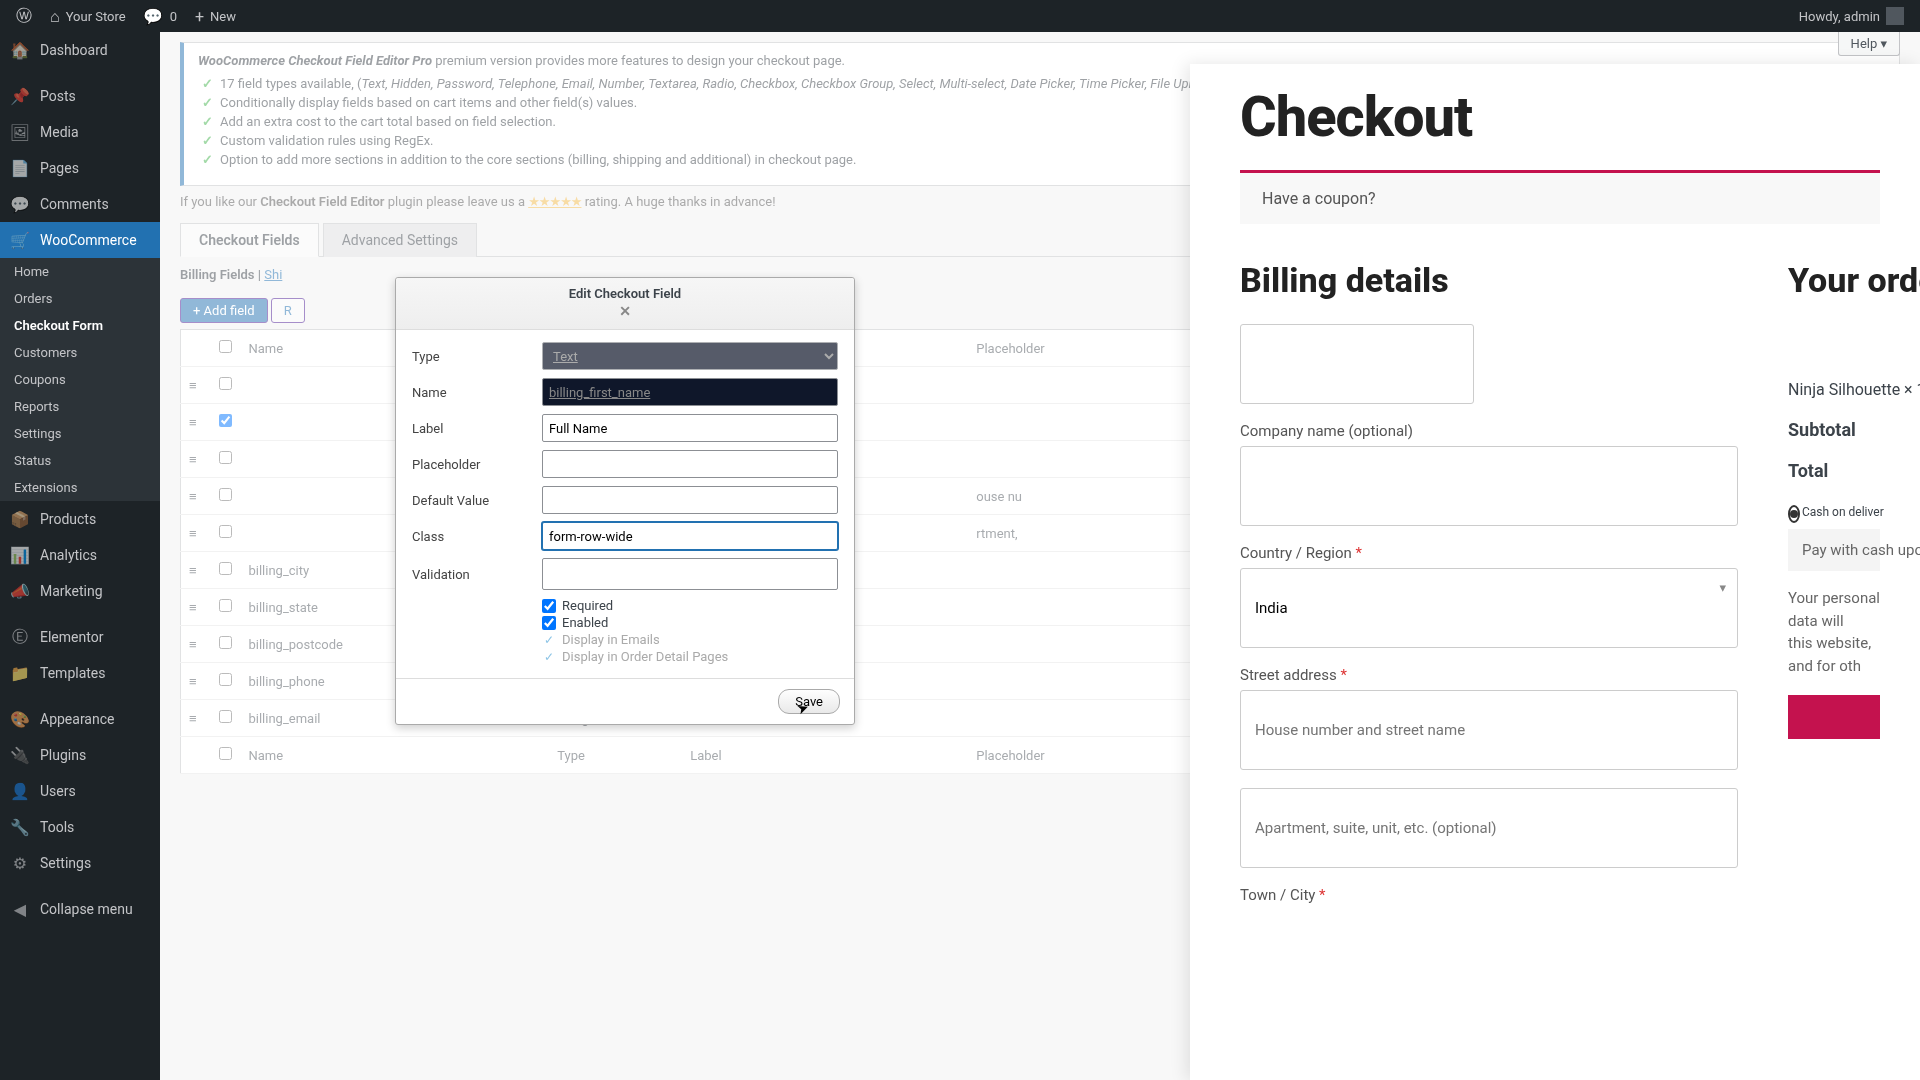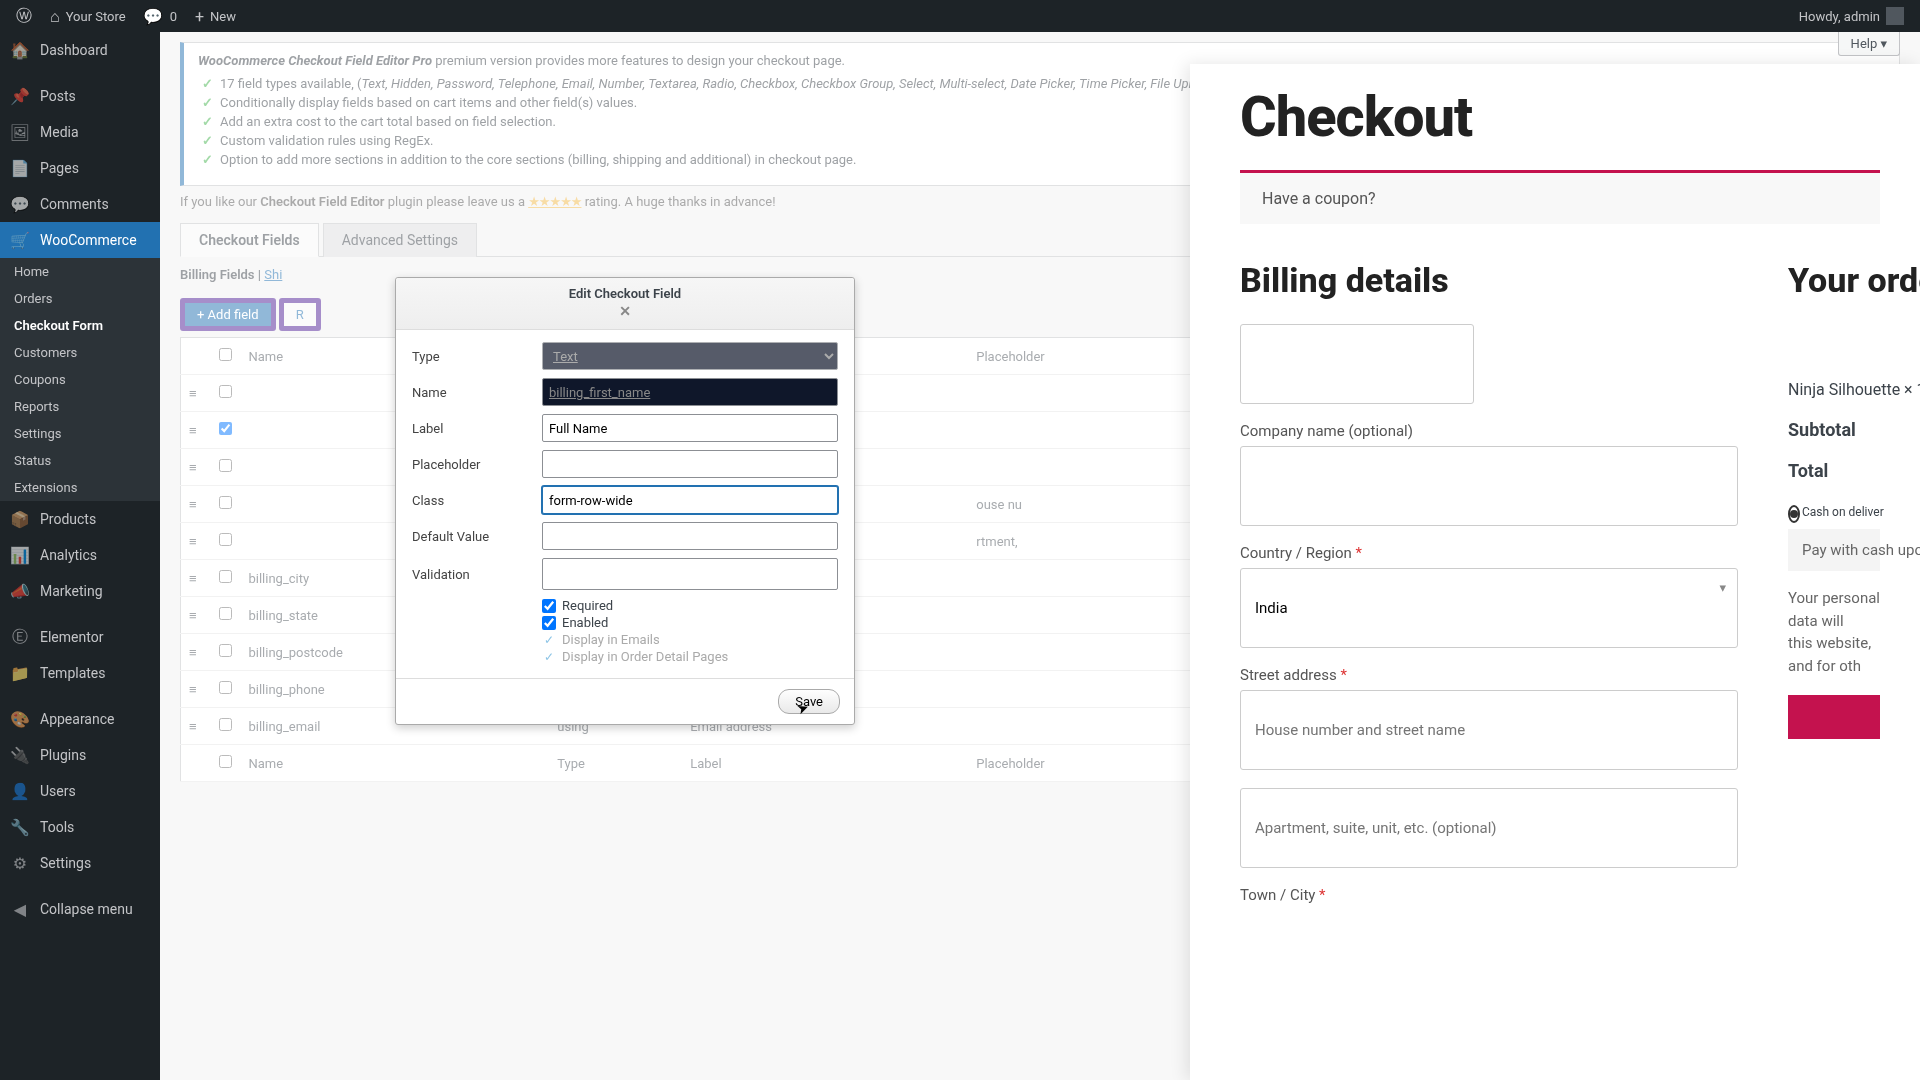--- a/index.html
+++ b/index.html
@@ -41,21 +41,21 @@
 .tab { padding: 8px 18px; background: #dcdcde; border: 1px solid #c3c4c7; border-bottom: none; margin-right: 4px; margin-bottom: -1px; cursor: pointer; font-size: 14px; }
 .tab.active { background: #f6f7f7; border-bottom: 1px solid #f6f7f7; font-weight: 600; }
 
 
 .section-links { padding: 10px 0; font-size: 13px; }
 .section-links span { font-weight: 600; }
 .section-links a { color: #2271b1; }
 
 
 .toolbar { padding: 6px 0; }
-.btn { display: inline-block; padding: 4px 12px; border: 5px solid #4c1d95; border-radius: 3px; font-size: 13px; cursor: pointer; }
+.btn { display: inline-block; padding: 4px 12px; border: 1px solid #4c1d95; border-radius: 3px; font-size: 13px; cursor: pointer; }
 .btn-primary { background: #2271b1; color: #fff; }
 .btn-sec { background: #f6f7f7; color: #2271b1; }
 
 
 .wp-table { width: 100%; background: #fff; border: 1px solid #c3c4c7; border-collapse: collapse; }
 .wp-table th, .wp-table td { padding: 10px 8px; text-align: left; font-size: 13px; border-bottom: 1px solid #e5e5e5; color: #50575e; }
 .wp-table th { font-weight: 400; background: #fff; }
 .drag { color: #aaa; cursor: grab; font-size: 16px; text-align: center; width: 30px; }
 .cb-col { width: 30px; text-align: center; }
 
@@ -430,26 +430,26 @@
         </div>
       <div class="form-row">
           <label>Label</label>
           <input type="text" value="Full Name" style="">
         </div>
       <div class="form-row">
           <label>Placeholder</label>
           <input type="text" value="" style="">
         </div>
       <div class="form-row">
+          <label>Default Value</label>
+          <input type="text" value="" style="">
+        </div>
+      <div class="form-row">
           <label>Class</label>
           <input type="text" class="focused" value="form-row-wide" style="">
-        </div>
-      <div class="form-row">
-          <label>Default Value</label>
-          <input type="text" value="" style="">
         </div>
       <div class="form-row">
           <label>Validation</label>
           <input type="text" style="height: 32px;" value="">
         </div>
       <div class="checks">
         <div class="check-row">
             <input type="checkbox" checked="" style="">
             <span>Required</span>
           </div>

